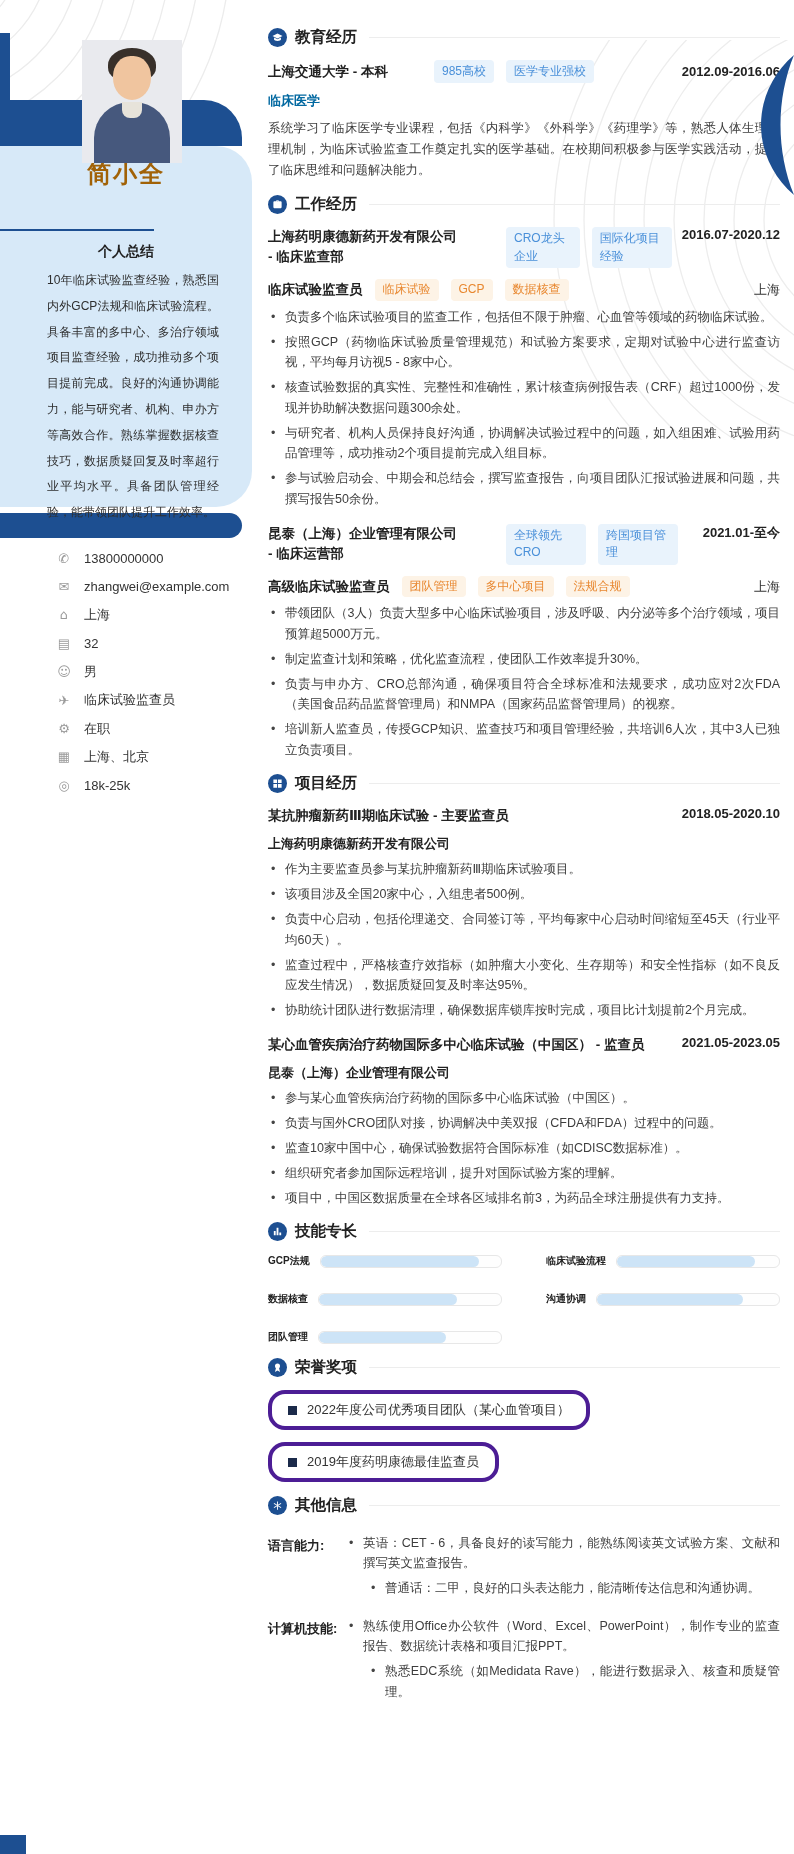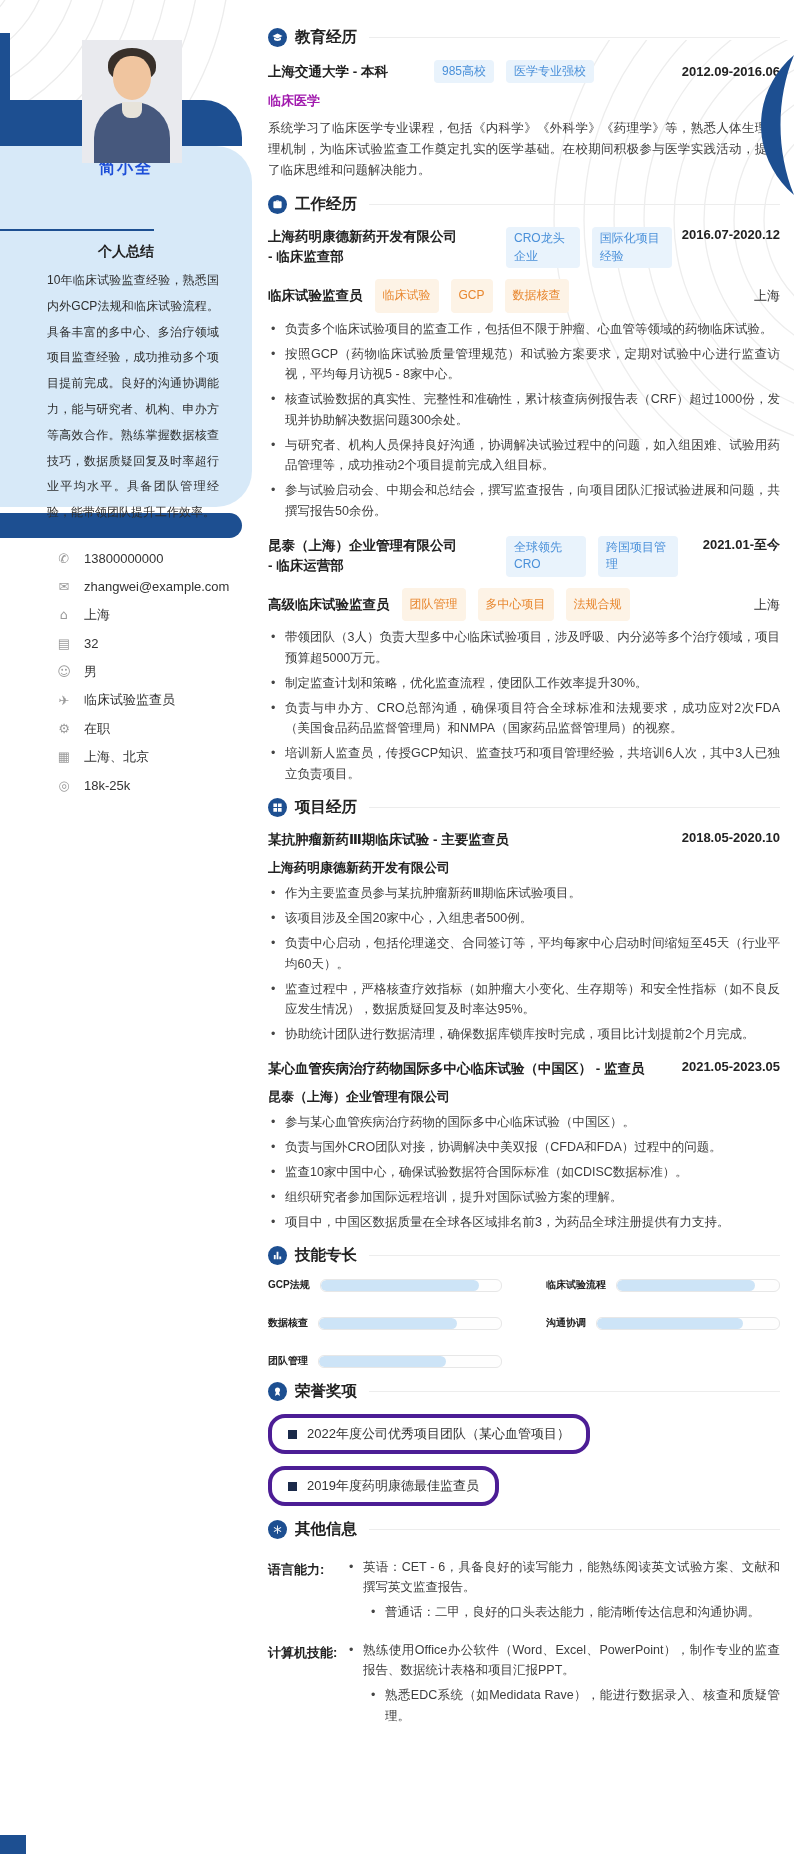--- a/index.html
+++ b/index.html
@@ -20,22 +20,22 @@
   .photo{position:absolute;left:82px;top:40px;width:100px;height:123px;background:#e9eaee;
          overflow:hidden;z-index:3;}
   .ph-hair{position:absolute;left:26px;top:8px;width:48px;height:34px;background:#38302a;
            border-radius:50% 50% 42% 42%;}
   .ph-head{position:absolute;left:31px;top:16px;width:38px;height:44px;background:#f0c59f;
            border-radius:46% 46% 50% 50%;}
   .ph-body{position:absolute;left:12px;top:62px;width:76px;height:61px;background:#46587d;
            border-radius:36px 36px 0 0;}
   .ph-collar{position:absolute;left:40px;top:62px;width:20px;height:16px;background:#e7e3da;
              border-radius:0 0 8px 8px;}
-  .side-name{position:absolute;left:0;top:158px;width:252px;text-align:center;font-size:16px;
-             font-weight:bold;color:#1d4ed8;letter-spacing:2px;}
+  .side-name{position:absolute;left:0;top:158px;width:252px;text-align:center;font-size:24px;
+             font-weight:bold;color:#a16207;letter-spacing:2px;}
   .side-divider{position:absolute;left:0;top:229px;width:154px;height:2px;background:var(--primary);}
   .summary-title{position:absolute;left:0;top:243px;width:252px;text-align:center;font-size:14px;
                  font-weight:bold;color:#222;}
   .summary-text{position:absolute;left:47px;top:268px;width:172px;font-size:12px;line-height:25.8px;
                 color:#2e2e2e;text-align:justify;}
   .contacts{position:absolute;left:56px;top:544px;margin:0;padding:0;list-style:none;width:190px;}
   .contacts li{display:flex;align-items:center;height:28.4px;font-size:13px;color:#333;}
   .c-icon{width:16px;margin-right:12px;color:#9a9a9a;font-size:13px;text-align:center;
           font-family:"DejaVu Sans",sans-serif;flex-shrink:0;}
 
@@ -48,32 +48,32 @@
   .sec-ico svg{width:11px;height:11px;fill:#fff;}
   .sec-title{font-size:15.5px;font-weight:bold;color:#222;white-space:nowrap;}
   .sec-line{flex:1;height:1px;background:#ededed;margin-left:12px;}
 
   .row{display:flex;align-items:flex-start;}
   .entry-name{font-weight:bold;font-size:13.5px;color:#222;line-height:20px;}
   .company-name{width:192px;flex-shrink:0;}
   .tags{display:flex;gap:12px;margin-left:12px;align-items:flex-start;flex-wrap:nowrap;padding-left:34px;}
   .tag{font-size:12px;padding:3px 8px;border-radius:4px;line-height:1.45;}
   .tag.blue{background:var(--tagBlueBg);color:var(--tagBlueTx);}
-  .tag.orange{background:var(--tagOrgBg);color:var(--tagOrgTx);white-space:nowrap;padding:8px 8px;}
+  .tag.orange{background:var(--tagOrgBg);color:var(--tagOrgTx);white-space:nowrap;padding:2px 8px;}
   .tag.wrap{max-width:64px;}
   .tag.nowrap{white-space:nowrap;}
   .date{margin-left:auto;font-weight:bold;font-size:13px;color:#222;white-space:nowrap;padding-left:10px;}
   .loc{margin-left:auto;font-size:13px;color:#333;white-space:nowrap;}
   .pos-row{display:flex;align-items:center;margin-top:11px;gap:12px;}
   .bullets{margin:6px 0 0 0;padding:0;list-style:none;}
   .bullets li{position:relative;padding-left:17px;font-size:12.5px;line-height:20.5px;color:#3d3d3d;
               margin:4.5px 0;text-align:justify;}
   .bullets li::before{content:"•";position:absolute;left:3px;color:#444;}
   .job{margin-top:15px;}
-  .major{font-weight:bold;font-size:13px;margin-top:9px;color:#a21caf;}
+  .major{font-weight:bold;font-size:13px;margin-top:9px;color:#0369a1;}
   .desc{margin-top:8px;font-size:12.5px;line-height:21px;color:#3d3d3d;text-align:justify;}
   .proj{margin-top:14px;}
   .proj-title{flex:1;padding-right:20px;}
   .proj-company{font-weight:bold;font-size:13px;color:#222;margin-top:9px;}
 
   .skill-grid{display:grid;grid-template-columns:1fr 1fr;column-gap:44px;row-gap:24px;margin-top:4px;}
   .skill{display:flex;align-items:center;}
   .skill-label{font-size:10px;font-weight:bold;color:#222;margin-right:10px;white-space:nowrap;}
   .skill-bar{flex:1;height:11px;border:1px solid #e7e7e7;background:#fefefe;border-radius:6px;overflow:hidden;}
   .skill-fill{height:100%;background:var(--skillFill);border-radius:6px;}

